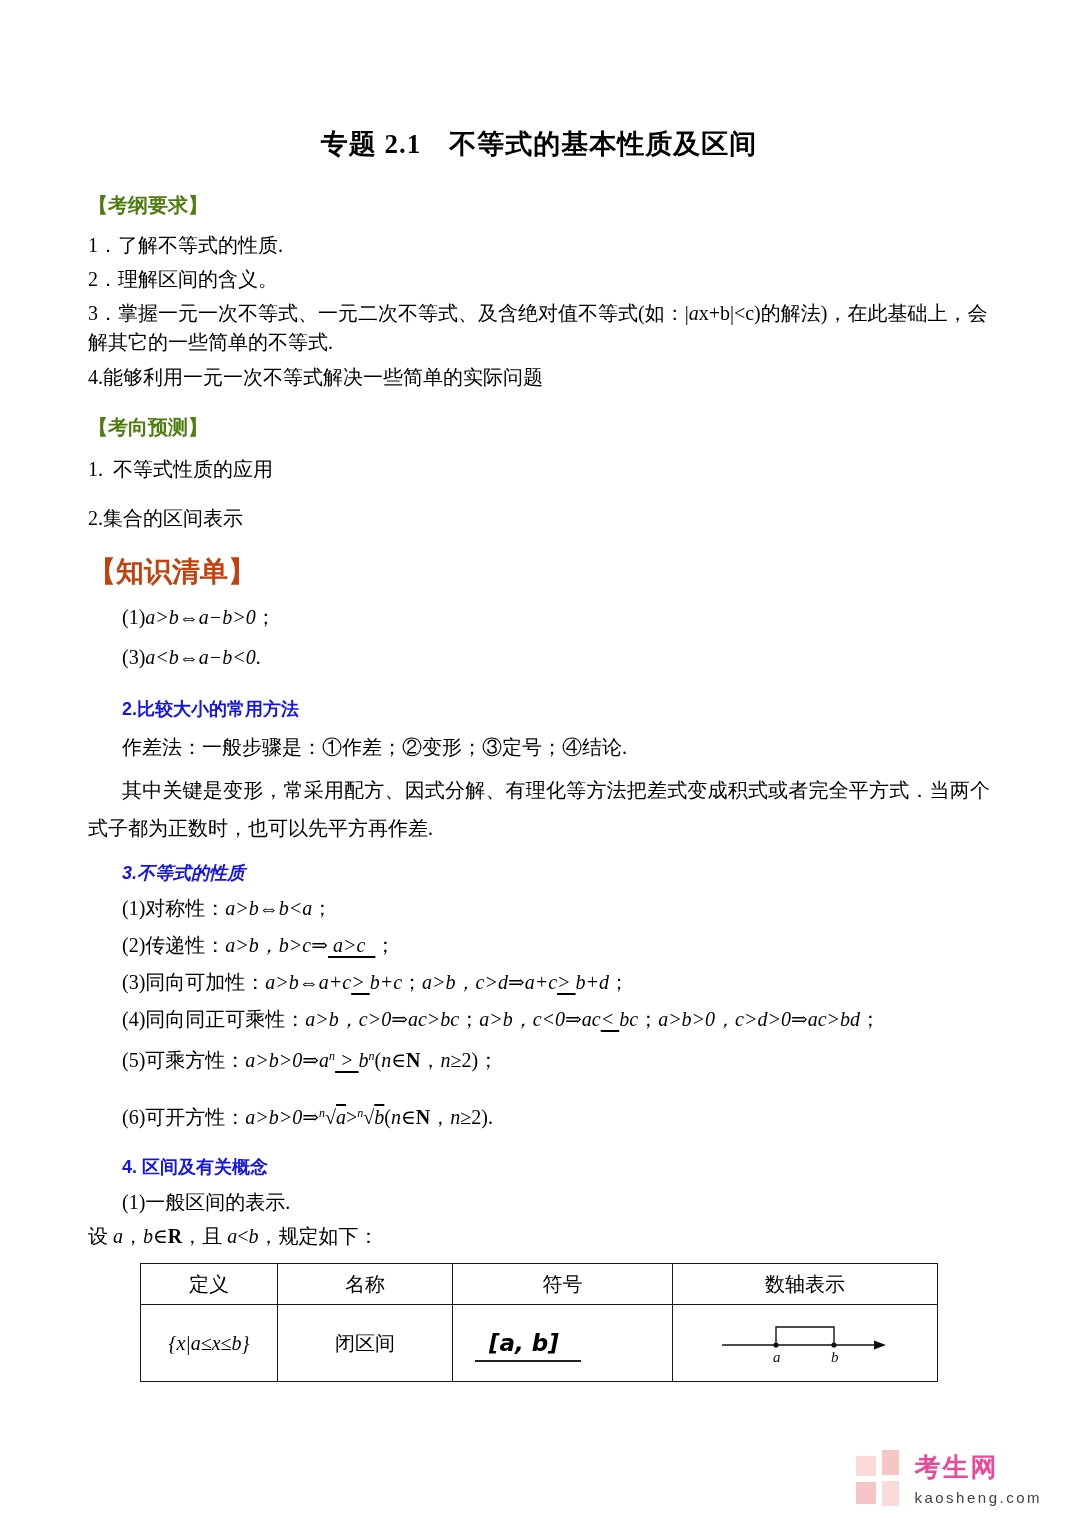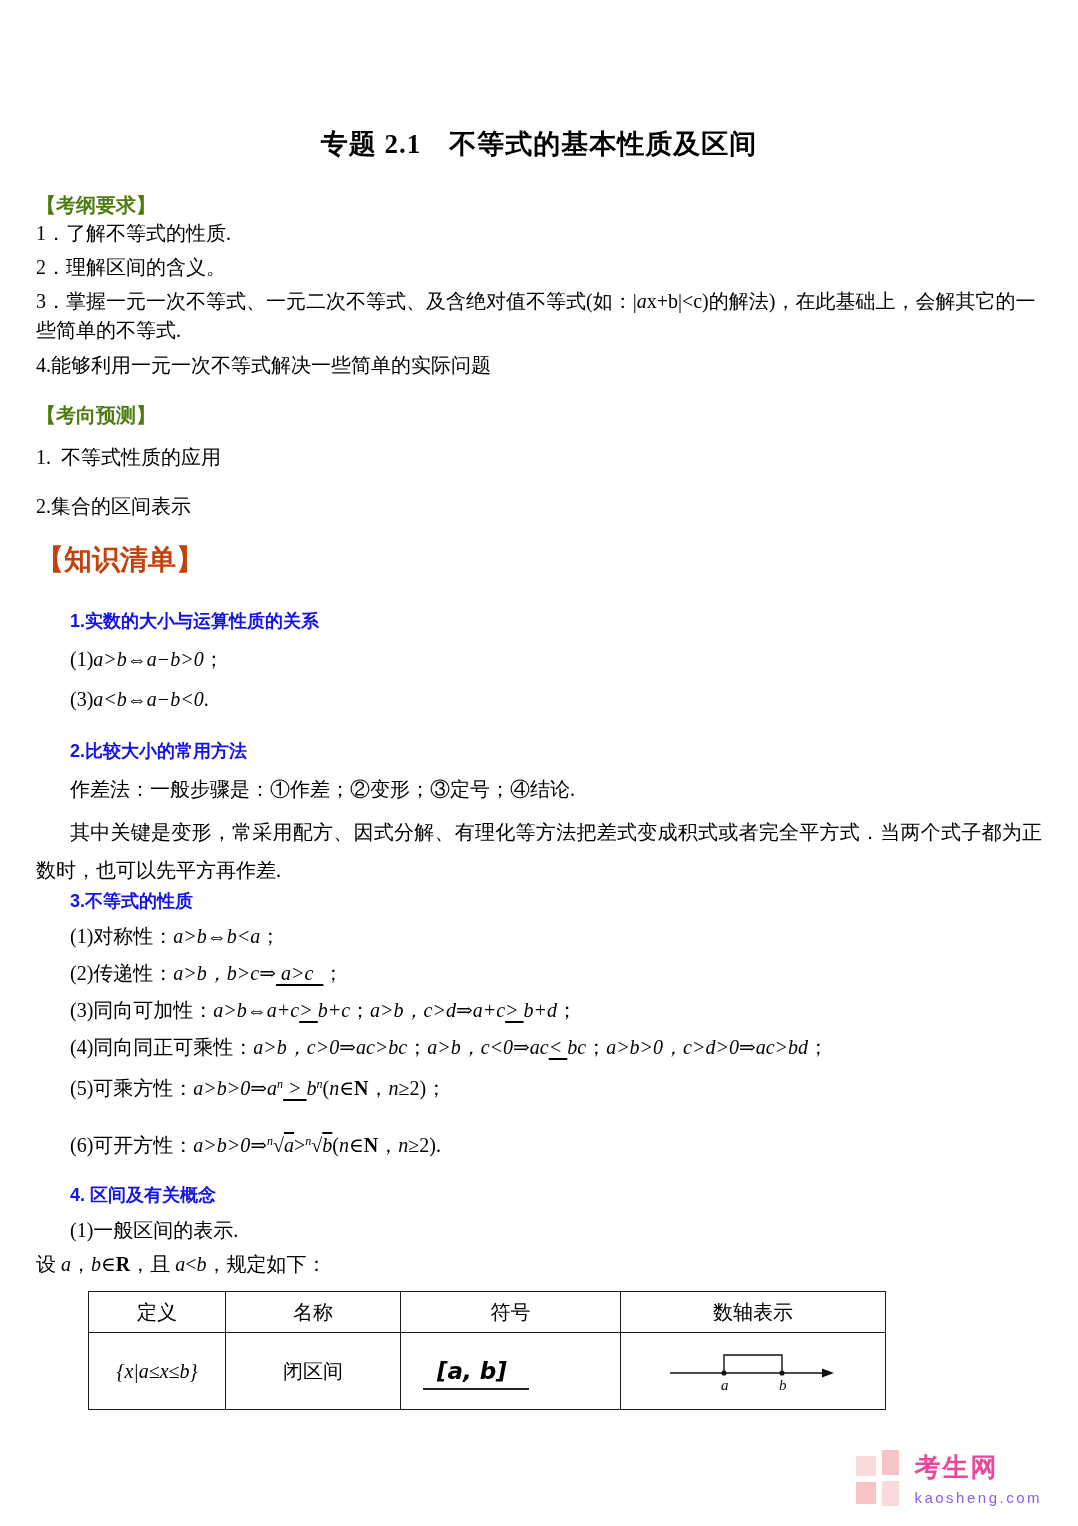--- a/index.html
+++ b/index.html
@@ -5,21 +5,21 @@
   html,body{margin:0;padding:0;background:#ffffff;}
   .page{
     position:relative;
     width:1078px;
     height:1526px;
     background:#ffffff;
     overflow:hidden;
     font-family:"Liberation Serif","DejaVu Serif",serif;
     color:#000000;
   }
-  .content{padding:0 36px;}
+  .content{padding:0 88px;}
 
   .doc-title{
     margin:0;
     padding-top:126px;
     text-align:center;
     font-size:27px;
     line-height:36px;
     font-weight:700;
     letter-spacing:1px;
   }
@@ -28,21 +28,21 @@
     font-family:"Liberation Sans","DejaVu Sans",sans-serif;
     font-weight:700;
     font-size:20px;
     line-height:27px;
     color:#4d7c0f;
   }
   .sec-header.first{margin-top:30px;}
   .sec-header.forecast{margin-top:22px;}
 
   .body-line{
-    margin:0 0 0 0;
+    margin:12px 0 0 0;
     font-size:20px;
     line-height:29px;
   }
   .mt-sm{margin-top:5px;}
   .mt-xs{margin-top:6px;}
   .pre{white-space:pre-wrap;}
   .forecast-item-1{margin-top:14px;}
   .forecast-item-2{margin-top:20px;}
 
   .knowledge-header{
@@ -58,21 +58,21 @@
   .sub-header{
     margin:26px 0 0 34px;
     font-family:"Liberation Sans","DejaVu Sans",sans-serif;
     font-weight:700;
     font-size:18px;
     line-height:24px;
     color:#1414e8;
     white-space:pre-wrap;
   }
   .sub-header.s1{margin-top:30px;}
-  .sub-header.s3{margin-top:0;}
+  .sub-header.s3{margin-top:14px;font-style:italic;}
   .sub-header.s4{margin-top:24px;}
 
   .formula{
     margin:13px 0 0 34px;
     font-size:20px;
     line-height:27px;
   }
   .formula.tight{margin-top:10px;}
   .formula.gap{margin-top:26px;}
 
@@ -155,21 +155,21 @@
     font-size:26px;
     line-height:38px;
     letter-spacing:2px;
     color:#ec4899;
   }
   .wm-domain{
     margin-top:3px;
     font-family:"Liberation Sans","DejaVu Sans",sans-serif;
     font-size:15px;
     letter-spacing:2.5px;
-    color:#8b5cf6;
+    color:#404040;
   }
 </style>
 </head>
 <body>
 
 <div class="page">
   <div class="content">
 
     <h1 class="doc-title">专题 2.1　不等式的基本性质及区间</h1>
 
@@ -178,21 +178,20 @@
     <p class="body-line mt-sm">2．理解区间的含义。</p>
     <p class="body-line mt-sm"><span>3．掌握一元一次不等式、一元二次不等式、及含绝对值不等式(如：|</span><span class="rt-i">a</span><span>x+b|&lt;c)的解法)，在此基础上，会解其它的一些简单的不等式.</span></p>
     <p class="body-line mt-xs">4.能够利用一元一次不等式解决一些简单的实际问题</p>
 
     <div class="sec-header forecast">【考向预测】</div>
     <p class="body-line forecast-item-1 pre">1.  不等式性质的应用</p>
     <p class="body-line forecast-item-2">2.集合的区间表示</p>
 
     <h2 class="knowledge-header">【知识清单】</h2>
 
-    <div class="sub-header s1">1.实数的大小与运算性质的关系</div>
     <p class="formula"><span>(1)</span><span class="rt-i">a&gt;b⇔a−b&gt;0</span><span>；</span></p>
     <p class="formula"><span>(3)</span><span class="rt-i">a&lt;b⇔a−b&lt;0</span><span>.</span></p>
 
     <div class="sub-header">2.比较大小的常用方法</div>
     <p class="formula">作差法：一般步骤是：①作差；②变形；③定号；④结论.</p>
     <p class="para">其中关键是变形，常采用配方、因式分解、有理化等方法把差式变成积式或者完全平方式．当两个式子都为正数时，也可以先平方再作差.</p>
 
     <div class="sub-header s3">3.不等式的性质</div>
     <p class="formula tight"><span>(1)对称性：</span><span class="rt-i">a&gt;b⇔b&lt;a</span><span>；</span></p>
     <p class="formula tight"><span>(2)传递性：</span><span class="rt-i">a&gt;b，b&gt;c⇒</span><span class="rt-u"> a&gt;c  </span><span>；</span></p>

